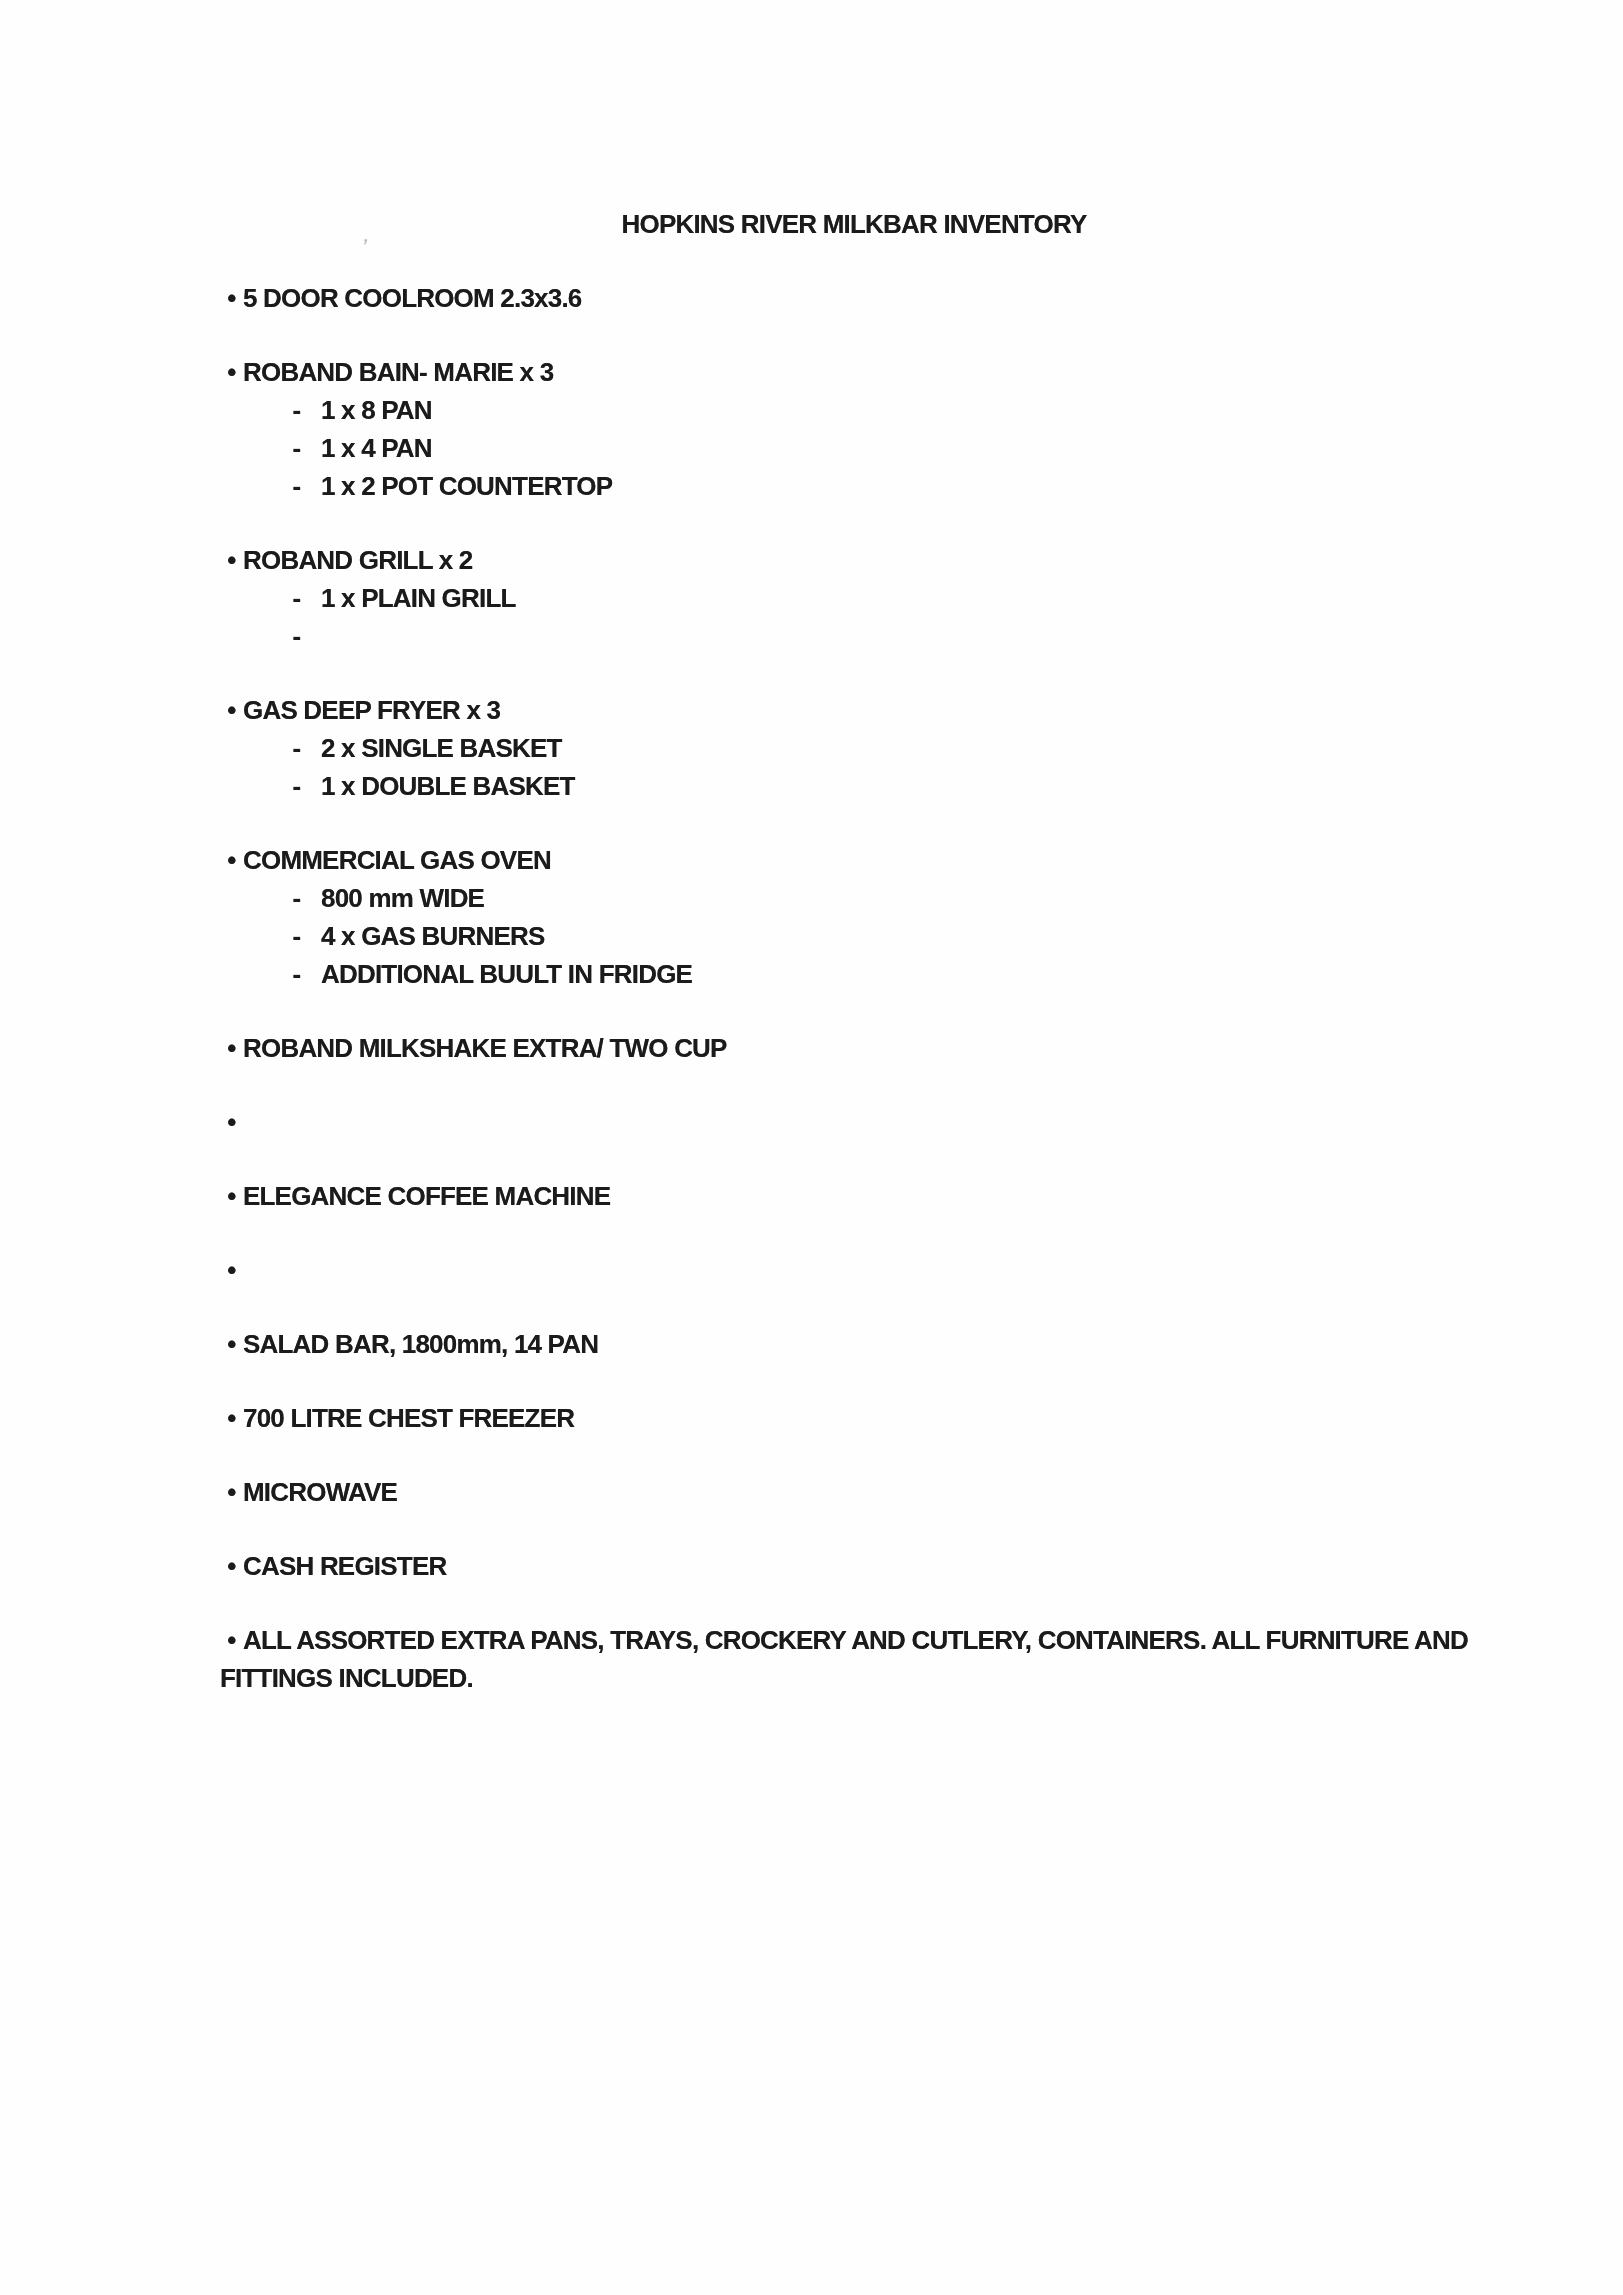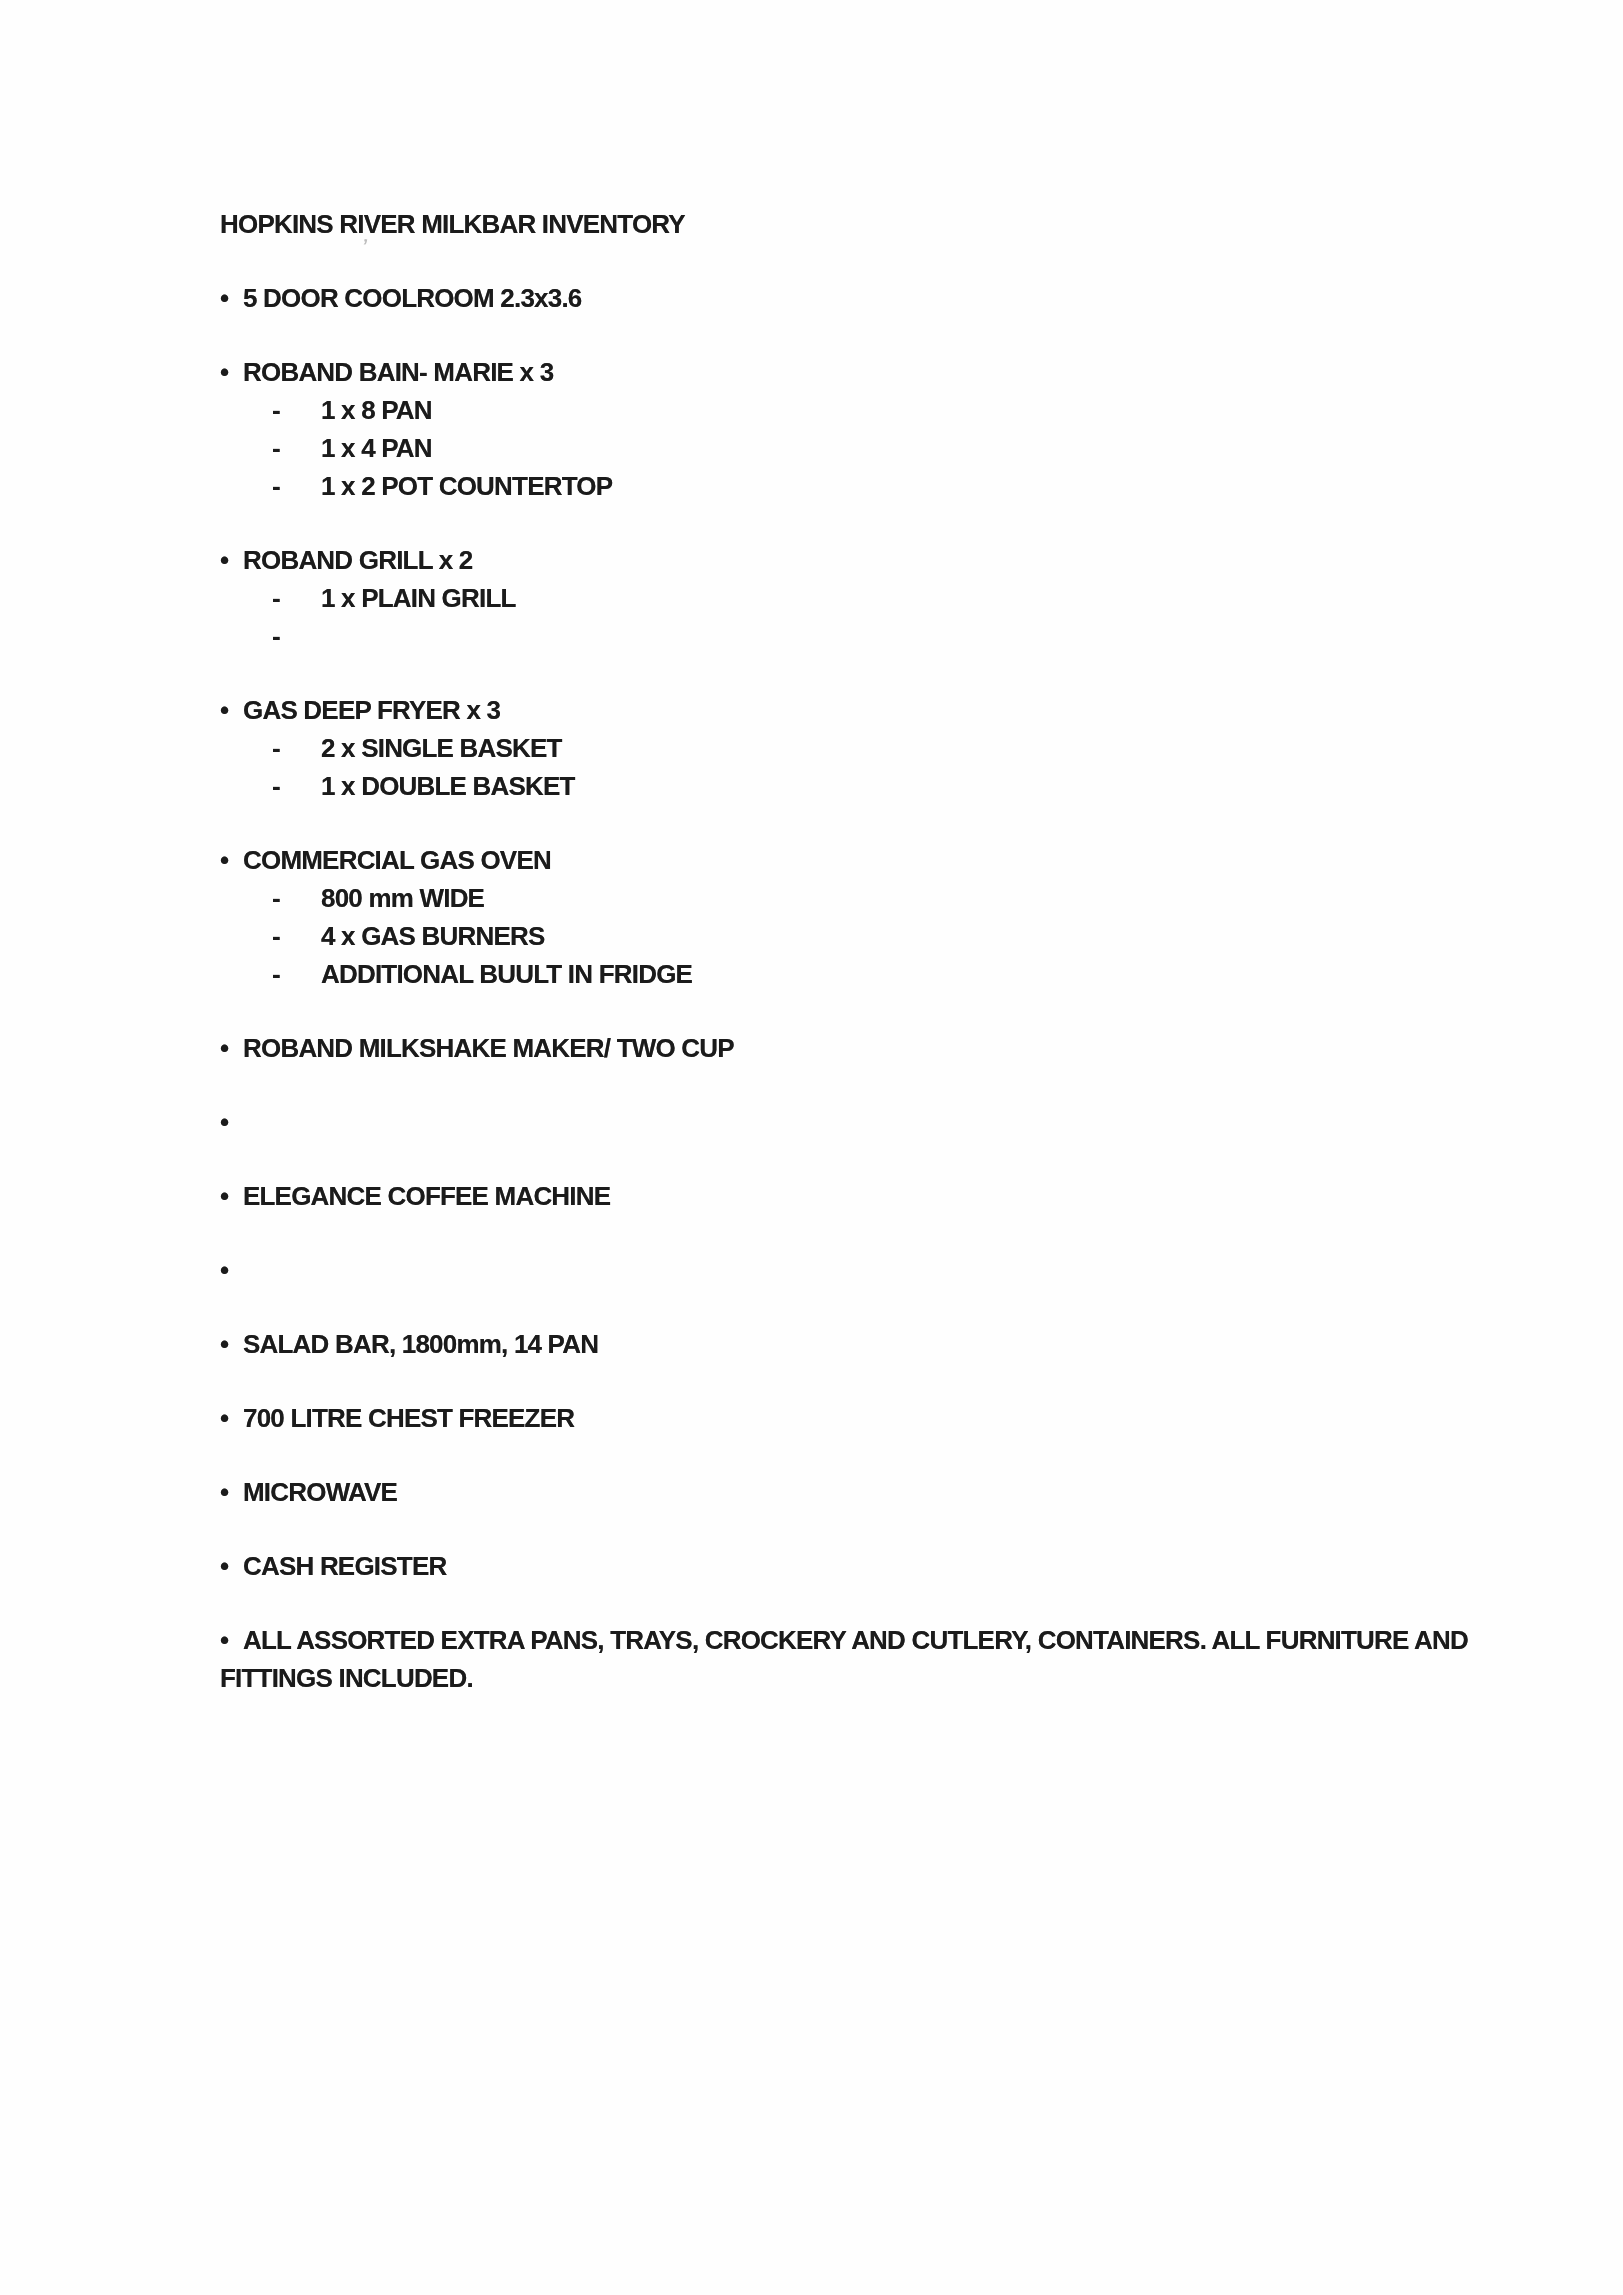--- a/index.html
+++ b/index.html
@@ -9,20 +9,21 @@
   }
   .page {
     position: relative;
     width: 1623px;
     height: 2295px;
     background: #fefefe;
     overflow: hidden;
     font-family: "Liberation Sans", sans-serif;
     font-weight: bold;
     color: #1b1b1b;
+    text-align: center;
     -webkit-font-smoothing: antialiased;
   }
   .content {
     position: absolute;
     left: 220px;
     top: 205px;
     width: 1268px;
   }
   .title {
     margin: 0 0 36px 0;
@@ -140,21 +141,21 @@
             <span>4 x GAS BURNERS</span>
           </div>
           <div class="line sub-line">
             <span class="dash">-</span>
             <span>ADDITIONAL BUULT IN FRIDGE</span>
           </div>
         </div>
         <div class="item">
           <div class="line">
             <span class="bullet">•</span>
-            <span>ROBAND MILKSHAKE MAKER/ TWO CUP</span>
+            <span>ROBAND MILKSHAKE EXTRA/ TWO CUP</span>
           </div>
         </div>
         <div class="item">
           <div class="line">
             <span class="bullet">•</span>
           </div>
         </div>
         <div class="item">
           <div class="line">
             <span class="bullet">•</span>

